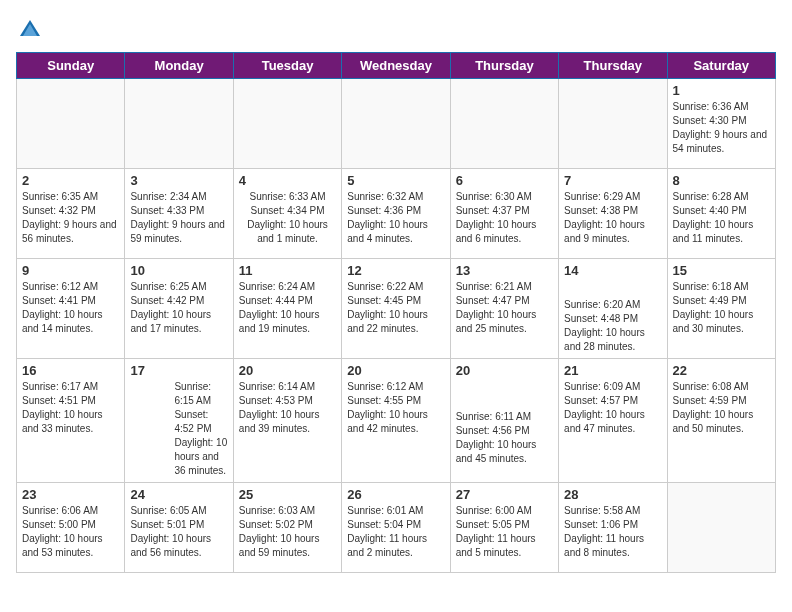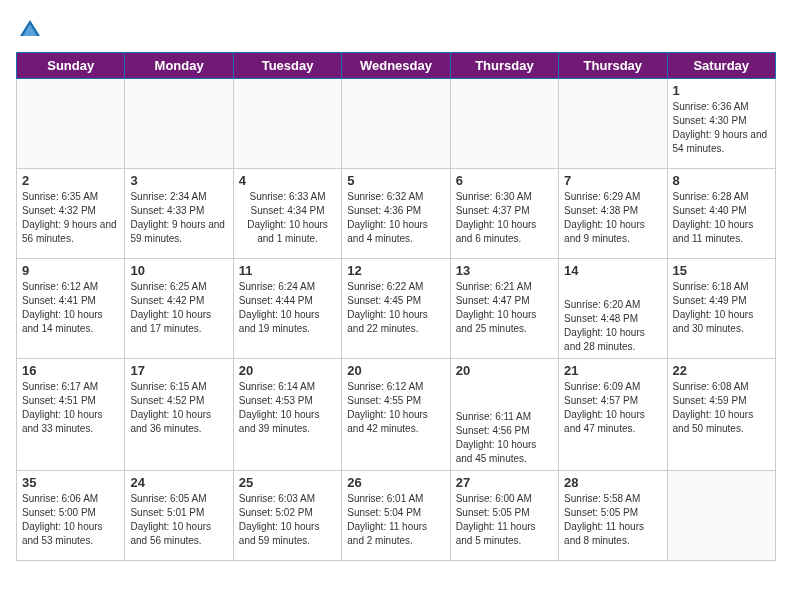--- a/index.html
+++ b/index.html
@@ -224,21 +224,21 @@
       </tr>
       <tr>
         <td>
           <span class="day-number">16</span>
           <div class="day-info" style="white-space: pre-line;">Sunrise: 6:17 AM
 Sunset: 4:51 PM
 Daylight: 10 hours and 33 minutes.</div>
         </td>
         <td>
           <span class="day-number">17</span>
-          <div class="day-info" style="white-space: pre-line;">Sunrise: 6:15 AM
+          <div class="day-info" style="white-space: pre-line; margin-left: 44px;">Sunrise: 6:15 AM
 Sunset: 4:52 PM
 Daylight: 10 hours and 36 minutes.</div>
         </td>
         <td>
           <span class="day-number">20</span>
           <div class="day-info" style="white-space: pre-line;">Sunrise: 6:14 AM
 Sunset: 4:53 PM
 Daylight: 10 hours and 39 minutes.</div>
         </td>
         <td>
@@ -261,21 +261,21 @@
         </td>
         <td>
           <span class="day-number">22</span>
           <div class="day-info" style="white-space: pre-line;">Sunrise: 6:08 AM
 Sunset: 4:59 PM
 Daylight: 10 hours and 50 minutes.</div>
         </td>
       </tr>
       <tr>
         <td>
-          <span class="day-number">35</span>
+          <span class="day-number">23</span>
           <div class="day-info" style="white-space: pre-line;">Sunrise: 6:06 AM
 Sunset: 5:00 PM
 Daylight: 10 hours and 53 minutes.</div>
         </td>
         <td>
           <span class="day-number">24</span>
           <div class="day-info" style="white-space: pre-line;">Sunrise: 6:05 AM
 Sunset: 5:01 PM
 Daylight: 10 hours and 56 minutes.</div>
         </td>
@@ -293,19 +293,19 @@
         </td>
         <td>
           <span class="day-number">27</span>
           <div class="day-info" style="white-space: pre-line;">Sunrise: 6:00 AM
 Sunset: 5:05 PM
 Daylight: 11 hours and 5 minutes.</div>
         </td>
         <td>
           <span class="day-number">28</span>
           <div class="day-info" style="white-space: pre-line;">Sunrise: 5:58 AM
-Sunset: 5:05 PM
+Sunset: 1:06 PM
 Daylight: 11 hours and 8 minutes.</div>
         </td>
         <td class="empty"></td>
       </tr>
     </tbody>
 </table>
 
 </body></html>

